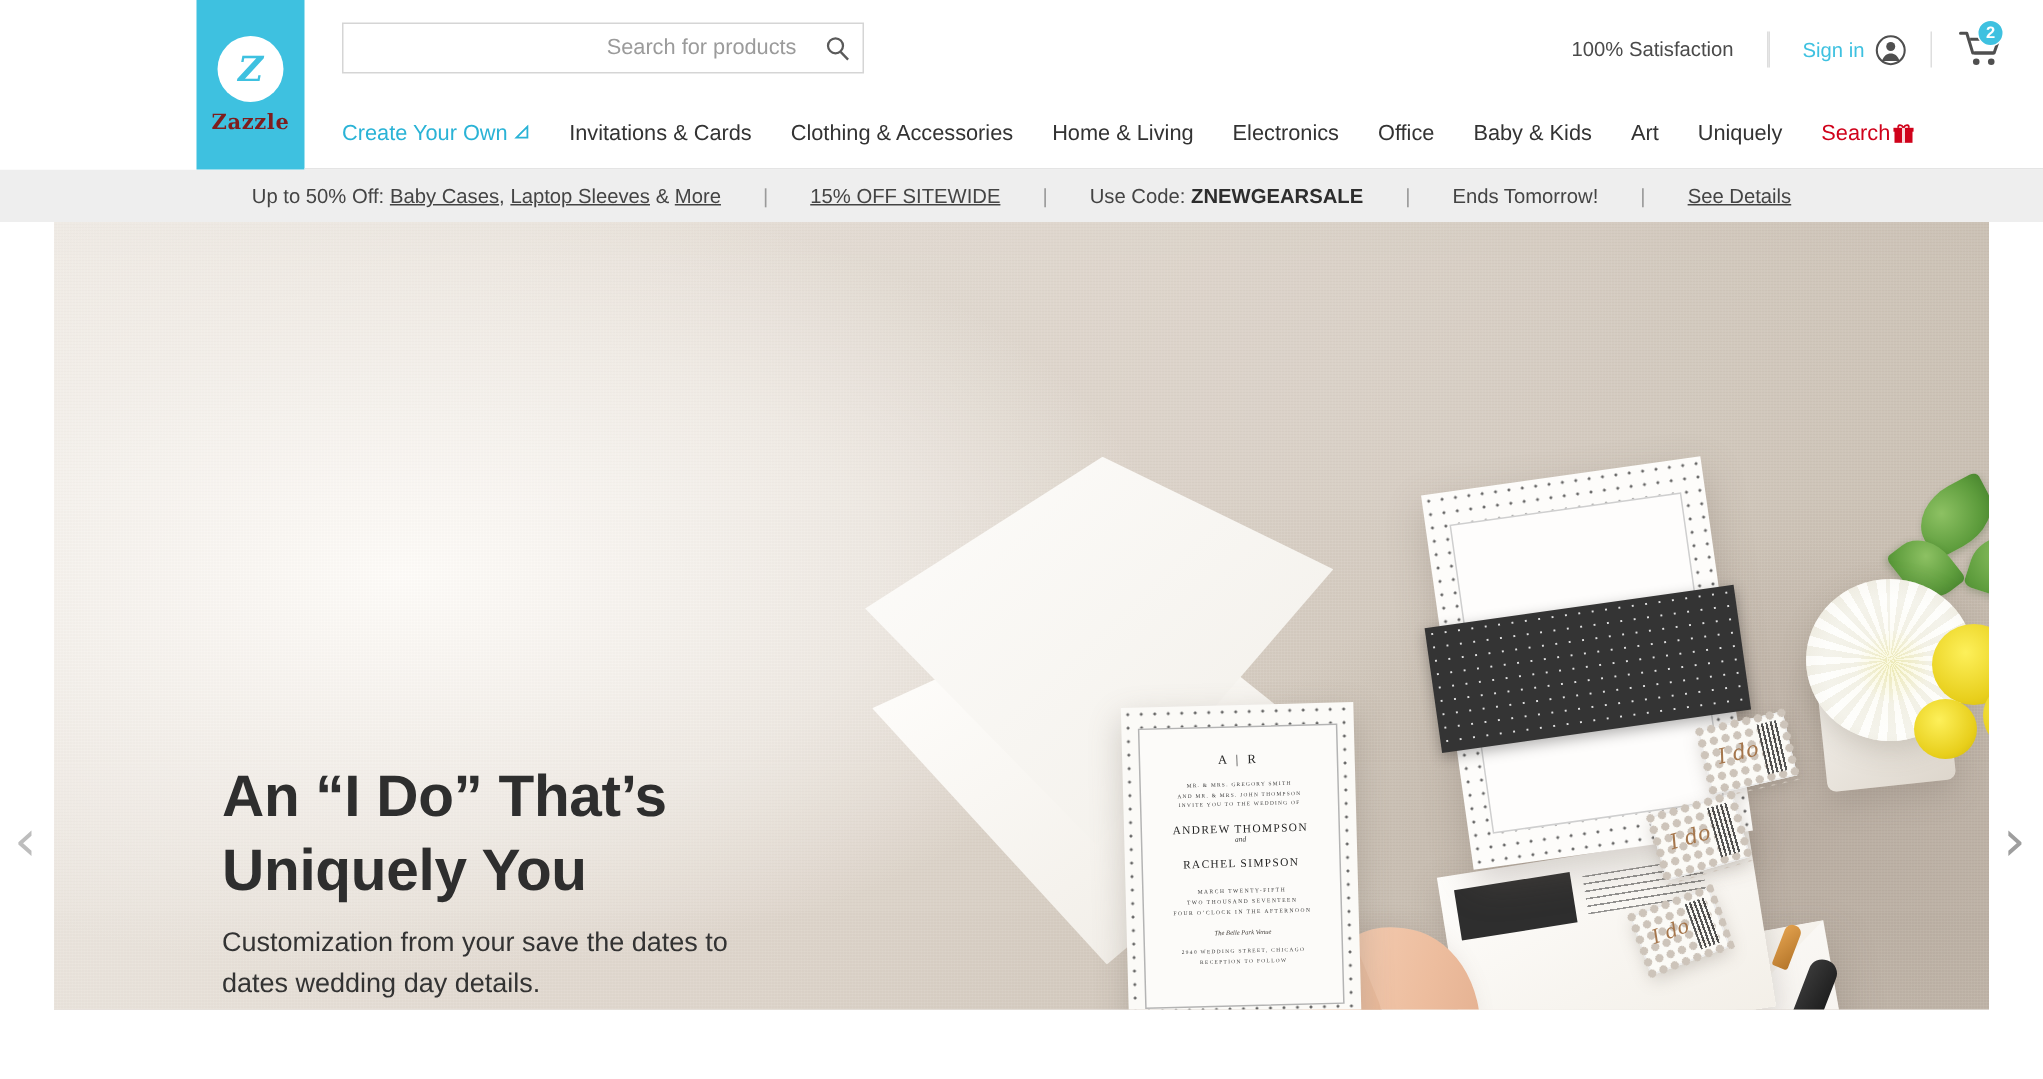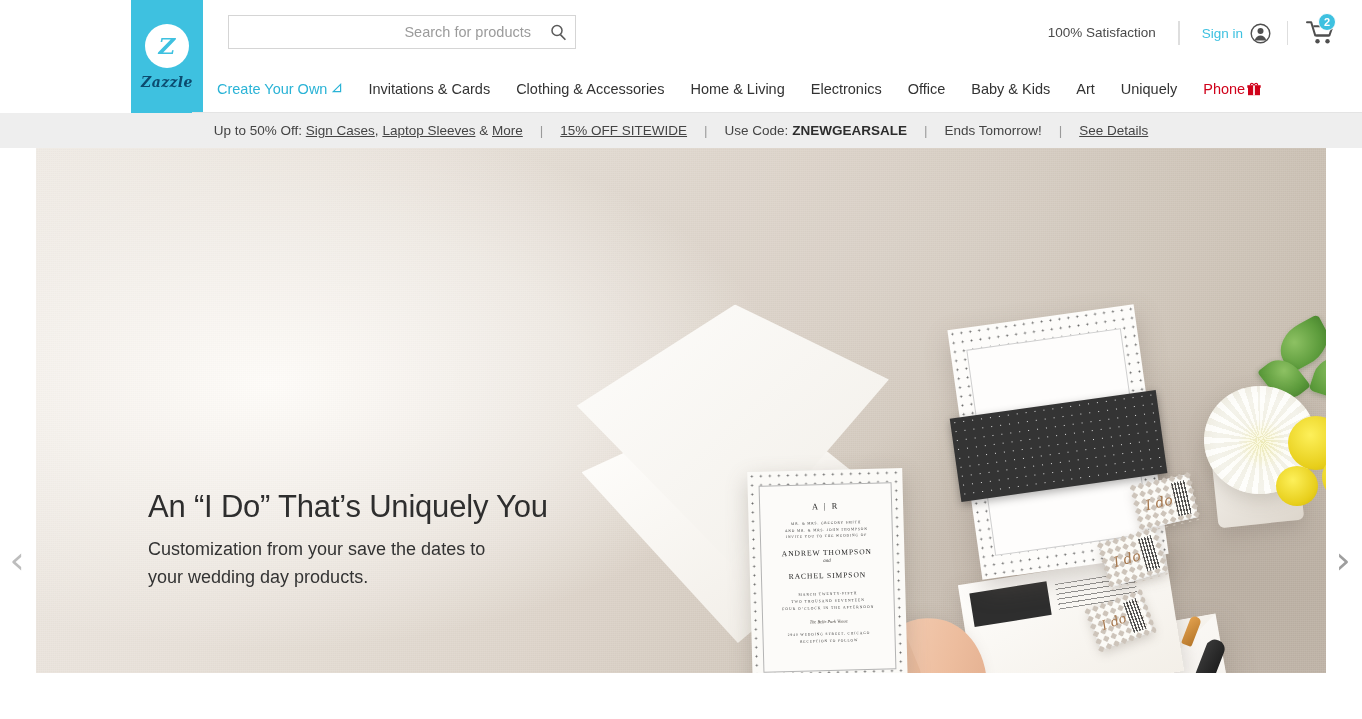--- a/index.html
+++ b/index.html
@@ -33,23 +33,22 @@
     width: 44px; height: 44px;
     border-radius: 50%;
     background: #ffffff;
     display: flex;
     align-items: center;
     justify-content: center;
     margin-bottom: 6px;
   }
   .logo-circle svg { display:block; }
   .logo-word {
-    color: #0c4a6e;
+    color: #7f1d1d;
     font-family: "DejaVu Serif", serif;
-    font-style: italic;
     font-weight: bold;
     font-size: 14px;
     letter-spacing: 0.4px;
   }
 
   
   .search-wrap {
     position: absolute;
     left: 228px; top: 15px;
     width: 348px; height: 34px;
@@ -119,21 +118,21 @@
     color: #fff;
     font-size: 11px;
     font-weight: bold;
     display: flex; align-items: center; justify-content: center;
     border: 1.5px solid #fff;
   }
 
   
   .main-nav {
     position: absolute;
-    left: 192px; bottom: 0;
+    left: 203px; bottom: 0;
     right: 0;
     height: 47px;
     display: flex;
     align-items: center;
     border-bottom: 1px solid #e4e4e4;
   }
   .nav-item {
     font-size: 14.5px;
     color: #333333;
     padding: 0 13px;
@@ -145,21 +144,21 @@
   .nav-item.accent { color: #2ab3d6; }
   .nav-item.gifts { color: #d0021b; }
 
   
   .promo-bar {
     height: 35px;
     background: #eeeeee;
     display: flex;
     align-items: center;
     justify-content: center;
-    gap: 0;
+    gap: 11px;
     font-size: 13.5px;
     color: #444444;
   }
   .promo-seg { display: flex; align-items: center; white-space: nowrap; }
   .promo-link {
     text-decoration: underline;
     color: #444;
     cursor: pointer;
   }
   .promo-div { padding: 0 17px; color: #9a9a9a; }
@@ -461,25 +460,26 @@
   }
 
   
   .hero-copy {
     position: absolute;
     left: 112px; top: 340px;
     width: 470px;
     z-index: 20;
   }
   .hero-title {
-    font-size: 31px;
-    font-weight: normal;
+    font-size: 39px;
+    font-weight: bold;
     color: #2e2e2e;
     line-height: 1.25;
     letter-spacing: -0.2px;
+    margin-top: 20px;
   }
   .hero-sub {
     margin-top: 9px;
     font-size: 18px;
     color: #333333;
     line-height: 1.55;
   }
 
   
   .arrow {
@@ -554,36 +554,36 @@
     </div>
     <div class="nav-item">Invitations &amp; Cards</div>
     <div class="nav-item">Clothing &amp; Accessories</div>
     <div class="nav-item">Home &amp; Living</div>
     <div class="nav-item">Electronics</div>
     <div class="nav-item">Office</div>
     <div class="nav-item">Baby &amp; Kids</div>
     <div class="nav-item">Art</div>
     <div class="nav-item">Uniquely</div>
     <div class="nav-item gifts">
-      <span>Phone</span>
+      <span>Search</span>
       <svg width="14" height="14" viewBox="0 0 14 14">
         <rect x="1" y="5" width="12" height="8.2" fill="#d0021b"></rect>
         <rect x="0.3" y="3.2" width="13.4" height="2.6" fill="#d0021b"></rect>
         <rect x="6" y="3.2" width="2" height="10" fill="#ffffff" opacity="0.85"></rect>
         <path d="M7 3.2C5.6 0.6 2.8 1.2 3.6 3.2" fill="none" stroke="#d0021b" stroke-width="1.2"></path>
         <path d="M7 3.2C8.4 0.6 11.2 1.2 10.4 3.2" fill="none" stroke="#d0021b" stroke-width="1.2"></path>
       </svg>
     </div>
   </nav>
 </div>
 
 <div class="promo-bar">
   <span class="promo-seg">
     <span>Up to 50% Off:</span>&nbsp;
-    <span class="promo-link">Sign Cases</span>
+    <span class="promo-link">Baby Cases</span>
     <span>,</span>&nbsp;
     <span class="promo-link">Laptop Sleeves</span>&nbsp;
     <span>&amp;</span>&nbsp;
     <span class="promo-link">More</span>
   </span>
   <span class="promo-div">|</span>
   <span class="promo-link">15% OFF SITEWIDE</span>
   <span class="promo-div">|</span>
   <span class="promo-seg">
     <span>Use Code:</span>&nbsp;
@@ -675,18 +675,18 @@
       <div class="stamp-bar"></div>
     </div>
 
     <div class="obj pen-grip"></div>
     <div class="obj pen-nib"></div>
 
     <div class="hero-copy">
       <h1 class="hero-title">An “I Do” That’s Uniquely You</h1>
       <div class="hero-sub">
         <div>Customization from your save the dates to</div>
-        <div>your wedding day products.</div>
+        <div>dates wedding day details.</div>
       </div>
     </div>
 
   </div>
 </div>
 
 </body></html>

